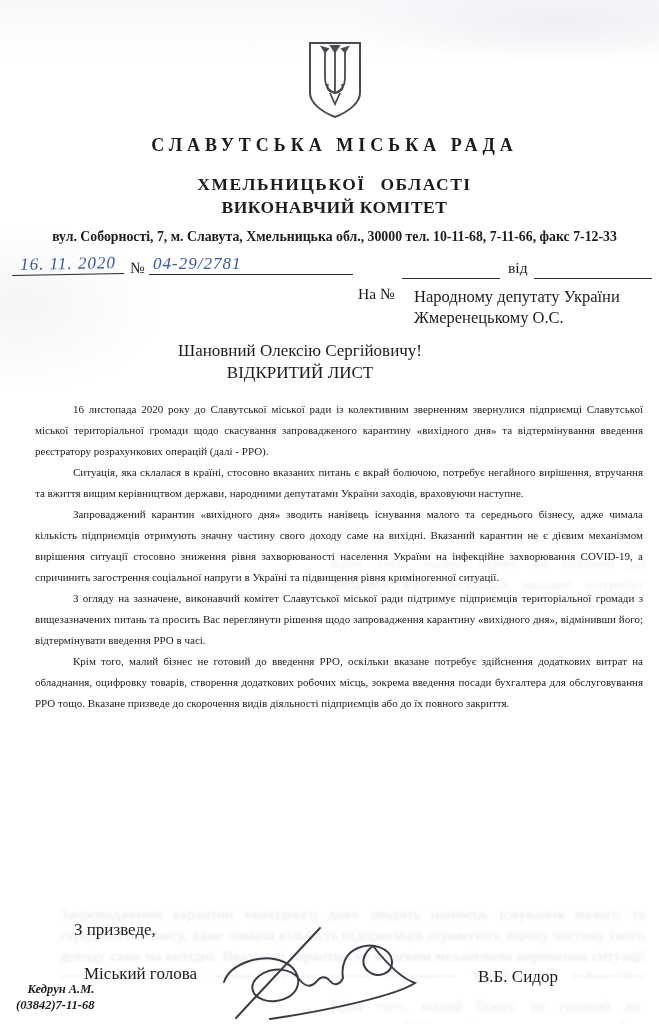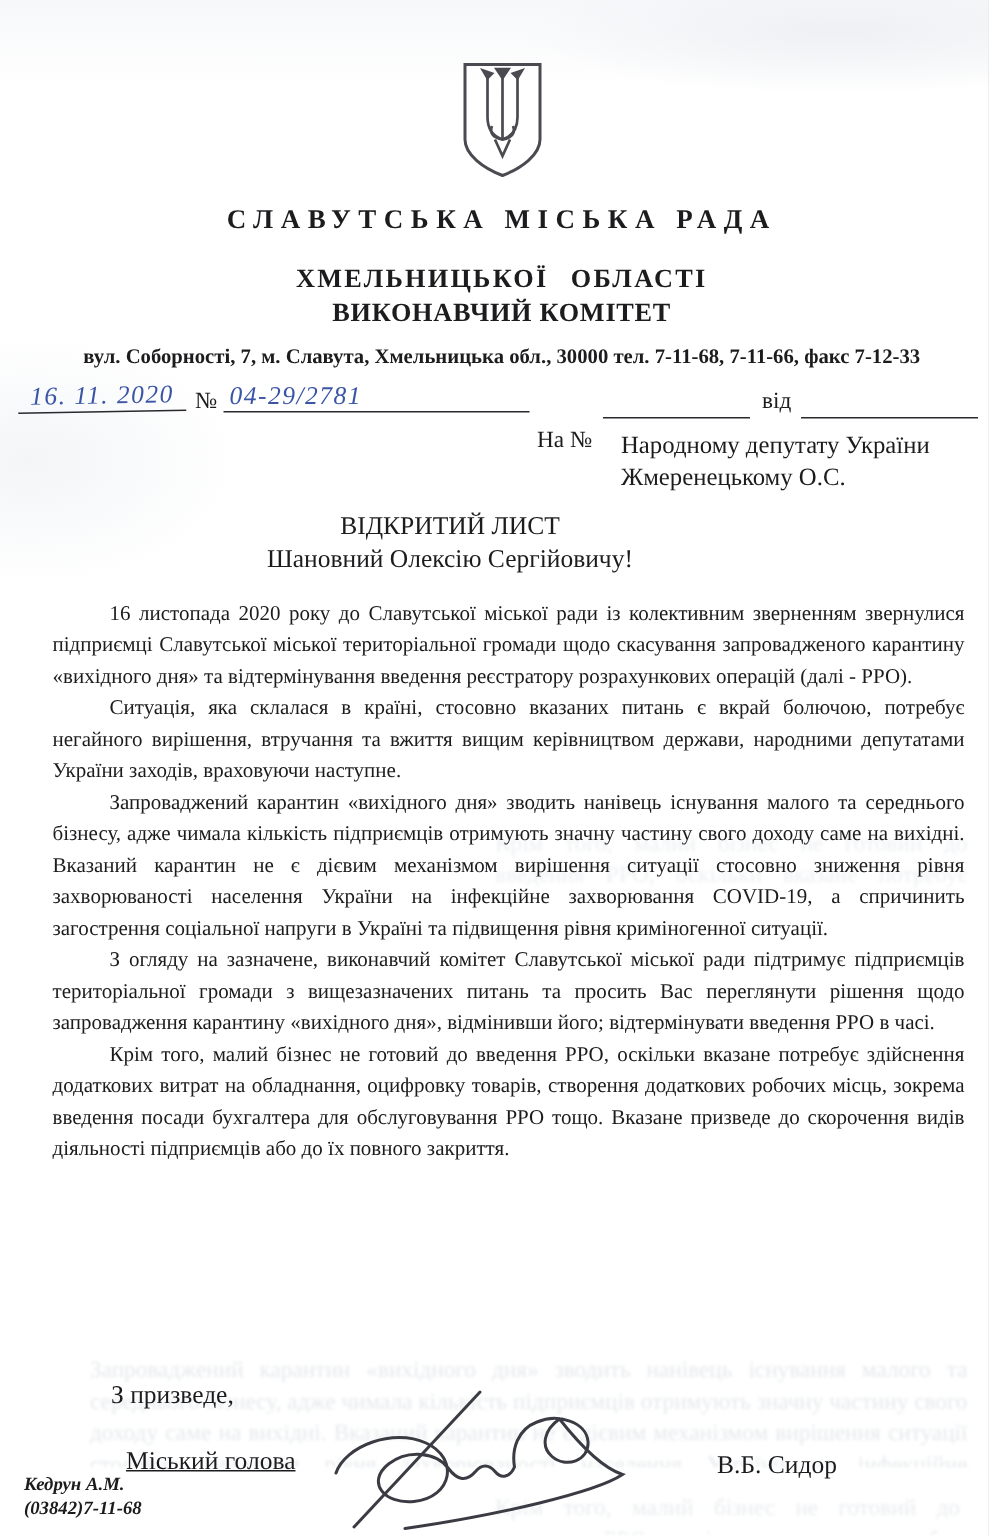--- a/index.html
+++ b/index.html
@@ -34,27 +34,27 @@
   .na-label{position:absolute;left:358px;top:5px;margin-top:26px;}
   .na-blank{position:absolute;left:402px;top:0;width:98px;height:24px;}
   .vid-label{position:absolute;left:508px;top:5px;}
   .vid-blank{position:absolute;left:534px;top:0;width:118px;height:24px;}
   .date-field.u,.num-field.u,.na-blank.u,.vid-blank.u{border-bottom:1.6px solid #2a2a2e;}
   
   .recipient{position:absolute;left:414px;top:286px;font-size:16.5px;line-height:21px;}
   
   .letter-title{position:absolute;top:340px;left:0;width:600px;text-align:center;font-size:17px;line-height:22px;}
   
-  .body-text{position:absolute;top:399px;left:35px;width:608px;font-size:14px;line-height:21px;text-align:justify;}
+  .body-text{position:absolute;top:399px;left:35px;width:608px;font-size:11px;line-height:21px;text-align:justify;}
   .body-text p{margin:0;text-indent:38px;}
   
   .regards{position:absolute;left:74px;top:920px;font-size:17px;}
-  .signer-title{position:absolute;left:84px;top:964px;font-size:17px;text-decoration:underline;}
+  .signer-title{position:absolute;left:84px;top:964px;font-size:17px;}
   .signer-name{position:absolute;left:478px;top:967px;font-size:17px;}
-  .executor{position:absolute;left:16px;top:981px;font-size:12.5px;font-style:italic;font-weight:bold;line-height:16px;}
+  .executor{position:absolute;left:16px;top:981px;font-size:12.5px;font-style:italic;font-weight:bold;line-height:16px;text-align:right;}
   .signature-svg{position:absolute;left:212px;top:918px;}
   
   .ghost{position:absolute;color:#9aa8b4;opacity:.30;filter:blur(1.1px);font-size:15.5px;line-height:21px;text-align:justify;overflow:hidden;pointer-events:none;}
   .ghost-1{left:330px;top:552px;width:315px;height:40px;opacity:.18;}
   .ghost-2{left:60px;top:903px;width:585px;height:75px;opacity:.26;}
   .ghost-3{left:330px;top:995px;width:310px;height:28px;opacity:.22;}
 </style>
 </head>
 <body>
 
@@ -75,41 +75,41 @@
           <line x1="31" y1="12" x2="31" y2="53"></line>
           <path d="M31,12 l-4,-6 h8 z" fill="#4a4a50"></path>
           <path d="M26,53 l5,11 5,-11"></path>
           <path d="M24,44 c-2,5 1,8 7,9 c6,-1 9,-4 7,-9"></path>
         </g>
       </svg>
     </span>
     <div class="org-name">СЛАВУТСЬКА МІСЬКА РАДА</div>
     <div class="org-region">ХМЕЛЬНИЦЬКОЇ ОБЛАСТІ</div>
     <div class="org-unit">ВИКОНАВЧИЙ КОМІТЕТ</div>
-    <div class="address-line">вул. Соборності, 7, м. Славута,  Хмельницька обл., 30000  тел. 7-11-68, 7-11-66, факс 7-12-33</div>
+    <div class="address-line">вул. Соборності, 7, м. Славута,  Хмельницька обл., 30000  тел. 10-11-68, 7-11-66, факс 7-12-33</div>
   </div>
 
   <div class="ref-row">
     <span class="date-field u hw">16. 11. 2020</span>
     <span class="num-label">№</span>
     <span class="num-field u hw">04-29/2781</span>
     <span class="na-label">На №</span>
     <span class="na-blank u"></span>
     <span class="vid-label">від</span>
     <span class="vid-blank u"></span>
   </div>
 
   <div class="recipient">
     <div>Народному депутату України</div>
     <div>Жмеренецькому О.С.</div>
   </div>
 
   <div class="letter-title">
+    <div>Шановний Олексію Сергійовичу!</div>
     <div>ВІДКРИТИЙ ЛИСТ</div>
-    <div>Шановний Олексію Сергійовичу!</div>
   </div>
 
   <div class="body-text">
     <p>16 листопада 2020 року до Славутської міської ради із колективним зверненням звернулися підприємці Славутської міської територіальної громади щодо скасування запровадженого карантину «вихідного дня» та відтермінування введення реєстратору розрахункових операцій (далі - РРО).</p>
     <p>Ситуація, яка склалася в країні, стосовно вказаних питань є вкрай болючою, потребує негайного вирішення, втручання та вжиття вищим керівництвом держави, народними депутатами України заходів, враховуючи наступне.</p>
     <p>Запроваджений карантин «вихідного дня» зводить нанівець існування малого та середнього бізнесу, адже чимала кількість підприємців отримують значну частину свого доходу саме на вихідні. Вказаний карантин не є дієвим механізмом вирішення ситуації стосовно зниження рівня захворюваності населення України на інфекційне захворювання COVID-19,  а спричинить загострення соціальної напруги в Україні та підвищення рівня криміногенної ситуації.</p>
     <p>З огляду на зазначене, виконавчий комітет Славутської міської ради підтримує підприємців територіальної громади з вищезазначених питань та просить Вас переглянути рішення щодо запровадження карантину «вихідного дня», відмінивши його; відтермінувати введення РРО в часі.</p>
     <p>Крім того, малий бізнес не готовий до введення РРО, оскільки вказане потребує здійснення додаткових витрат на обладнання, оцифровку товарів, створення додаткових робочих місць, зокрема введення посади бухгалтера для обслуговування РРО тощо. Вказане призведе до скорочення видів діяльності підприємців або до їх повного закриття.</p>
   </div>
 

